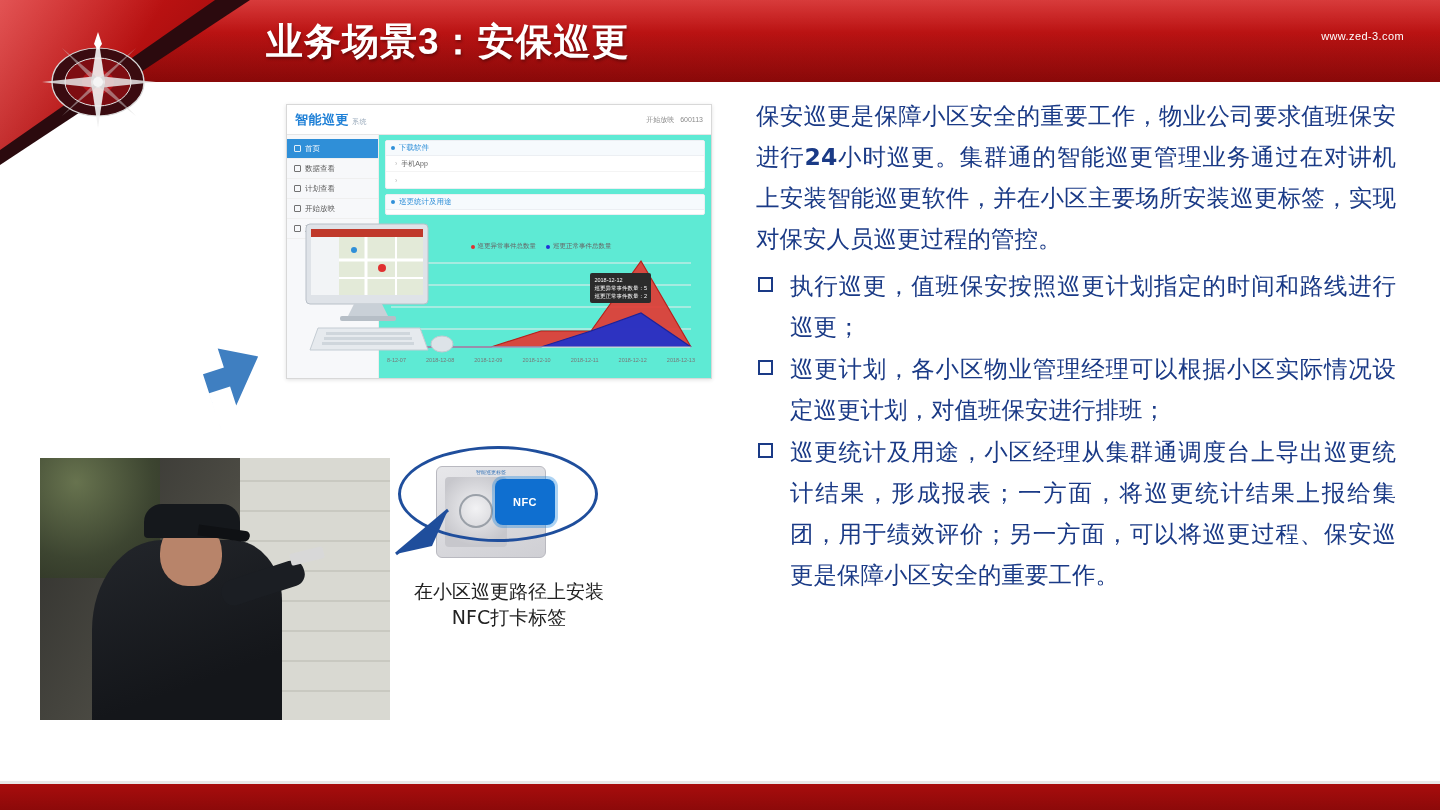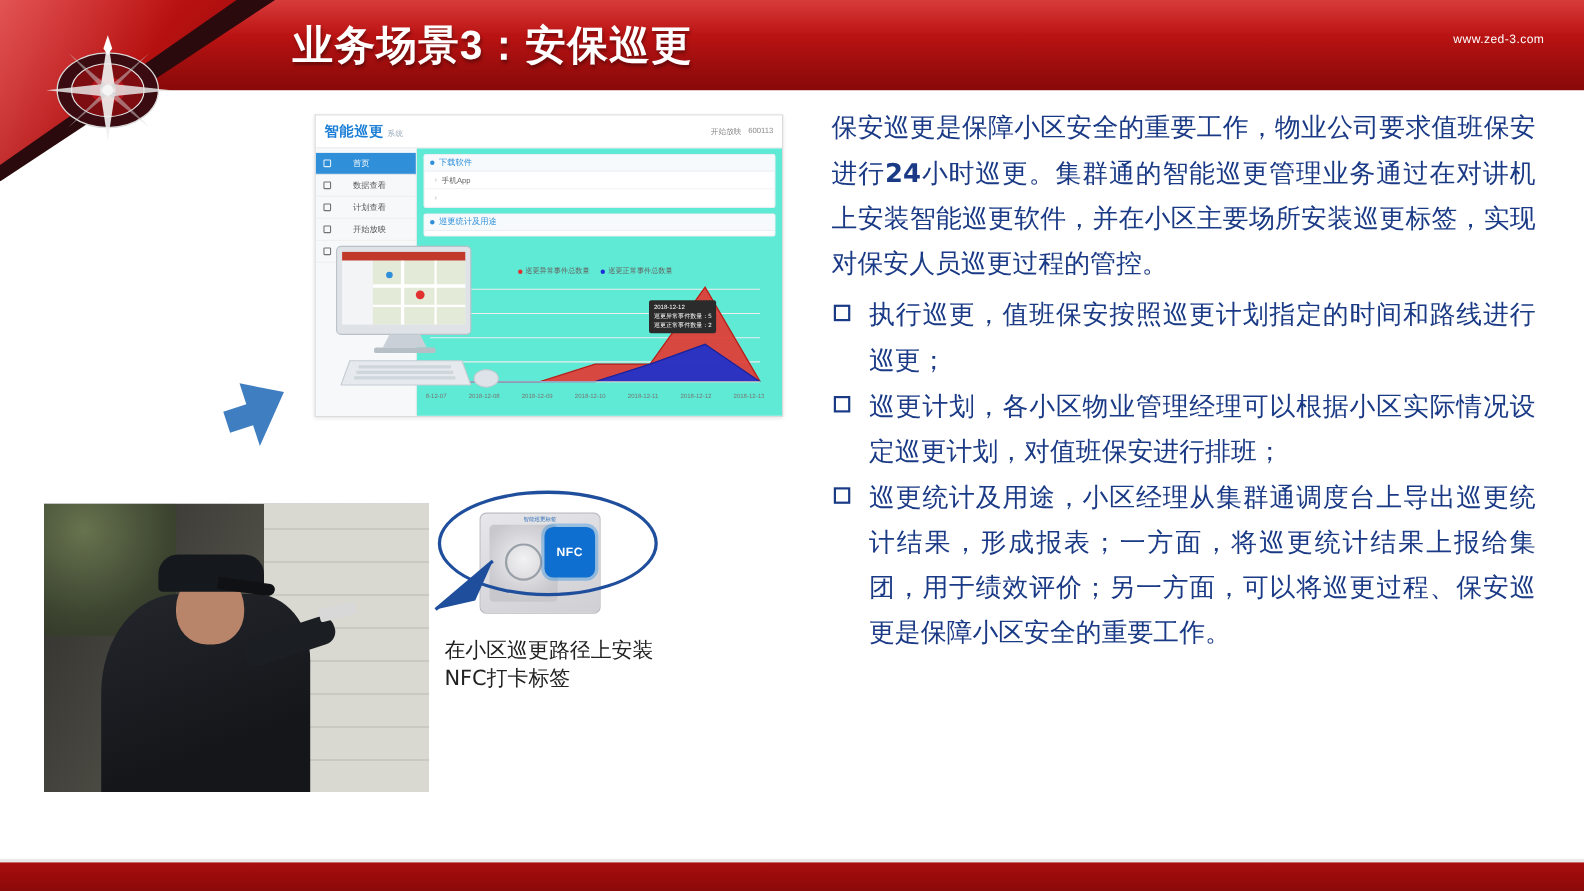--- a/index.html
+++ b/index.html
@@ -98,21 +98,21 @@
     height: 30px; border-bottom: 1px solid #e6e6e6; display: flex; align-items: center;
     padding: 0 8px; background: #fff;
   }
   .shot-logo { font-size: 13px; color: #1d7fd6; font-weight: bold; letter-spacing: .5px; }
   .shot-logo .sub { font-size: 7px; color: #9ab; margin-left: 3px; font-weight: normal; }
   .shot-head-right { margin-left: auto; display: flex; align-items: center; gap: 6px; }
   .shot-head-right .hr-item { font-size: 7px; color: #8a8a8a; }
   .shot-body { display: flex; height: 244px; }
   .shot-side { width: 92px; background: #f7f8fa; border-right: 1px solid #ececec; padding-top: 4px; }
   .side-item {
-    height: 20px; display: flex; align-items: center; gap: 20px; padding-left: 7px;
+    height: 20px; display: flex; align-items: center; gap: 4px; padding-left: 7px;
     font-size: 7.5px; color: #5a5a5a; border-bottom: 1px solid #efefef;
   }
   .side-item.active { background: #2f8fd8; color: #fff; }
   .side-ico { width: 7px; height: 7px; border: 1px solid currentColor; border-radius: 1px; opacity: .85; }
   .shot-main { flex: 1; position: relative; background: #5eead4; }
   .panel {
     margin: 5px 6px; border: 1px solid #eceff3; border-radius: 2px; background: #fff;
   }
   .panel-hd {
     height: 15px; display: flex; align-items: center; gap: 4px; padding-left: 5px;
@@ -191,37 +191,37 @@
   .reader-inner {
     position: absolute; left: 8px; top: 10px; width: 62px; height: 70px;
     background: radial-gradient(circle at 50% 45%, #f2f2f4 0%, #c7c7cc 75%);
     border-radius: 4px;
   }
   .reader-ring {
     position: absolute; left: 50%; top: 48%; width: 34px; height: 34px; margin: -17px 0 0 -17px;
     border: 2px solid #9aa0a8; border-radius: 50%;
   }
   .nfc-badge {
-    position: absolute; left: 58px; top: 12px; width: 46px; height: 46px;
+    position: absolute; left: 58px; top: 12px; width: 60px; height: 46px;
     background: #0f6fd0; border-radius: 8px; color: #fff;
     display: flex; align-items: center; justify-content: center;
     font-size: 11px; font-weight: bold; letter-spacing: .5px;
     box-shadow: 0 0 0 3px rgba(20,130,220,.35);
   }
   .nfc-tagtext {
     position: absolute; left: 4px; top: 2px; right: 4px; font-size: 5px; color: #2f6fb5; text-align: center;
   }
   .bubble {
     position: absolute; left: 398px; top: 446px; width: 200px; height: 96px;
     border: 3px solid #1f4e9c; border-radius: 50%;
     background: transparent;
   }
   .caption {
     position: absolute; left: 404px; top: 578px; width: 210px;
-    text-align: left; color: #222; font-size: 19px; line-height: 26px;
+    text-align: center; color: #222; font-size: 19px; line-height: 26px;
     font-family: "DejaVu Sans", sans-serif;
   }
 </style>
 </head>
 <body>
 
 <div class="top-banner">
   <div class="top-banner-sheen"></div>
 </div>
 

